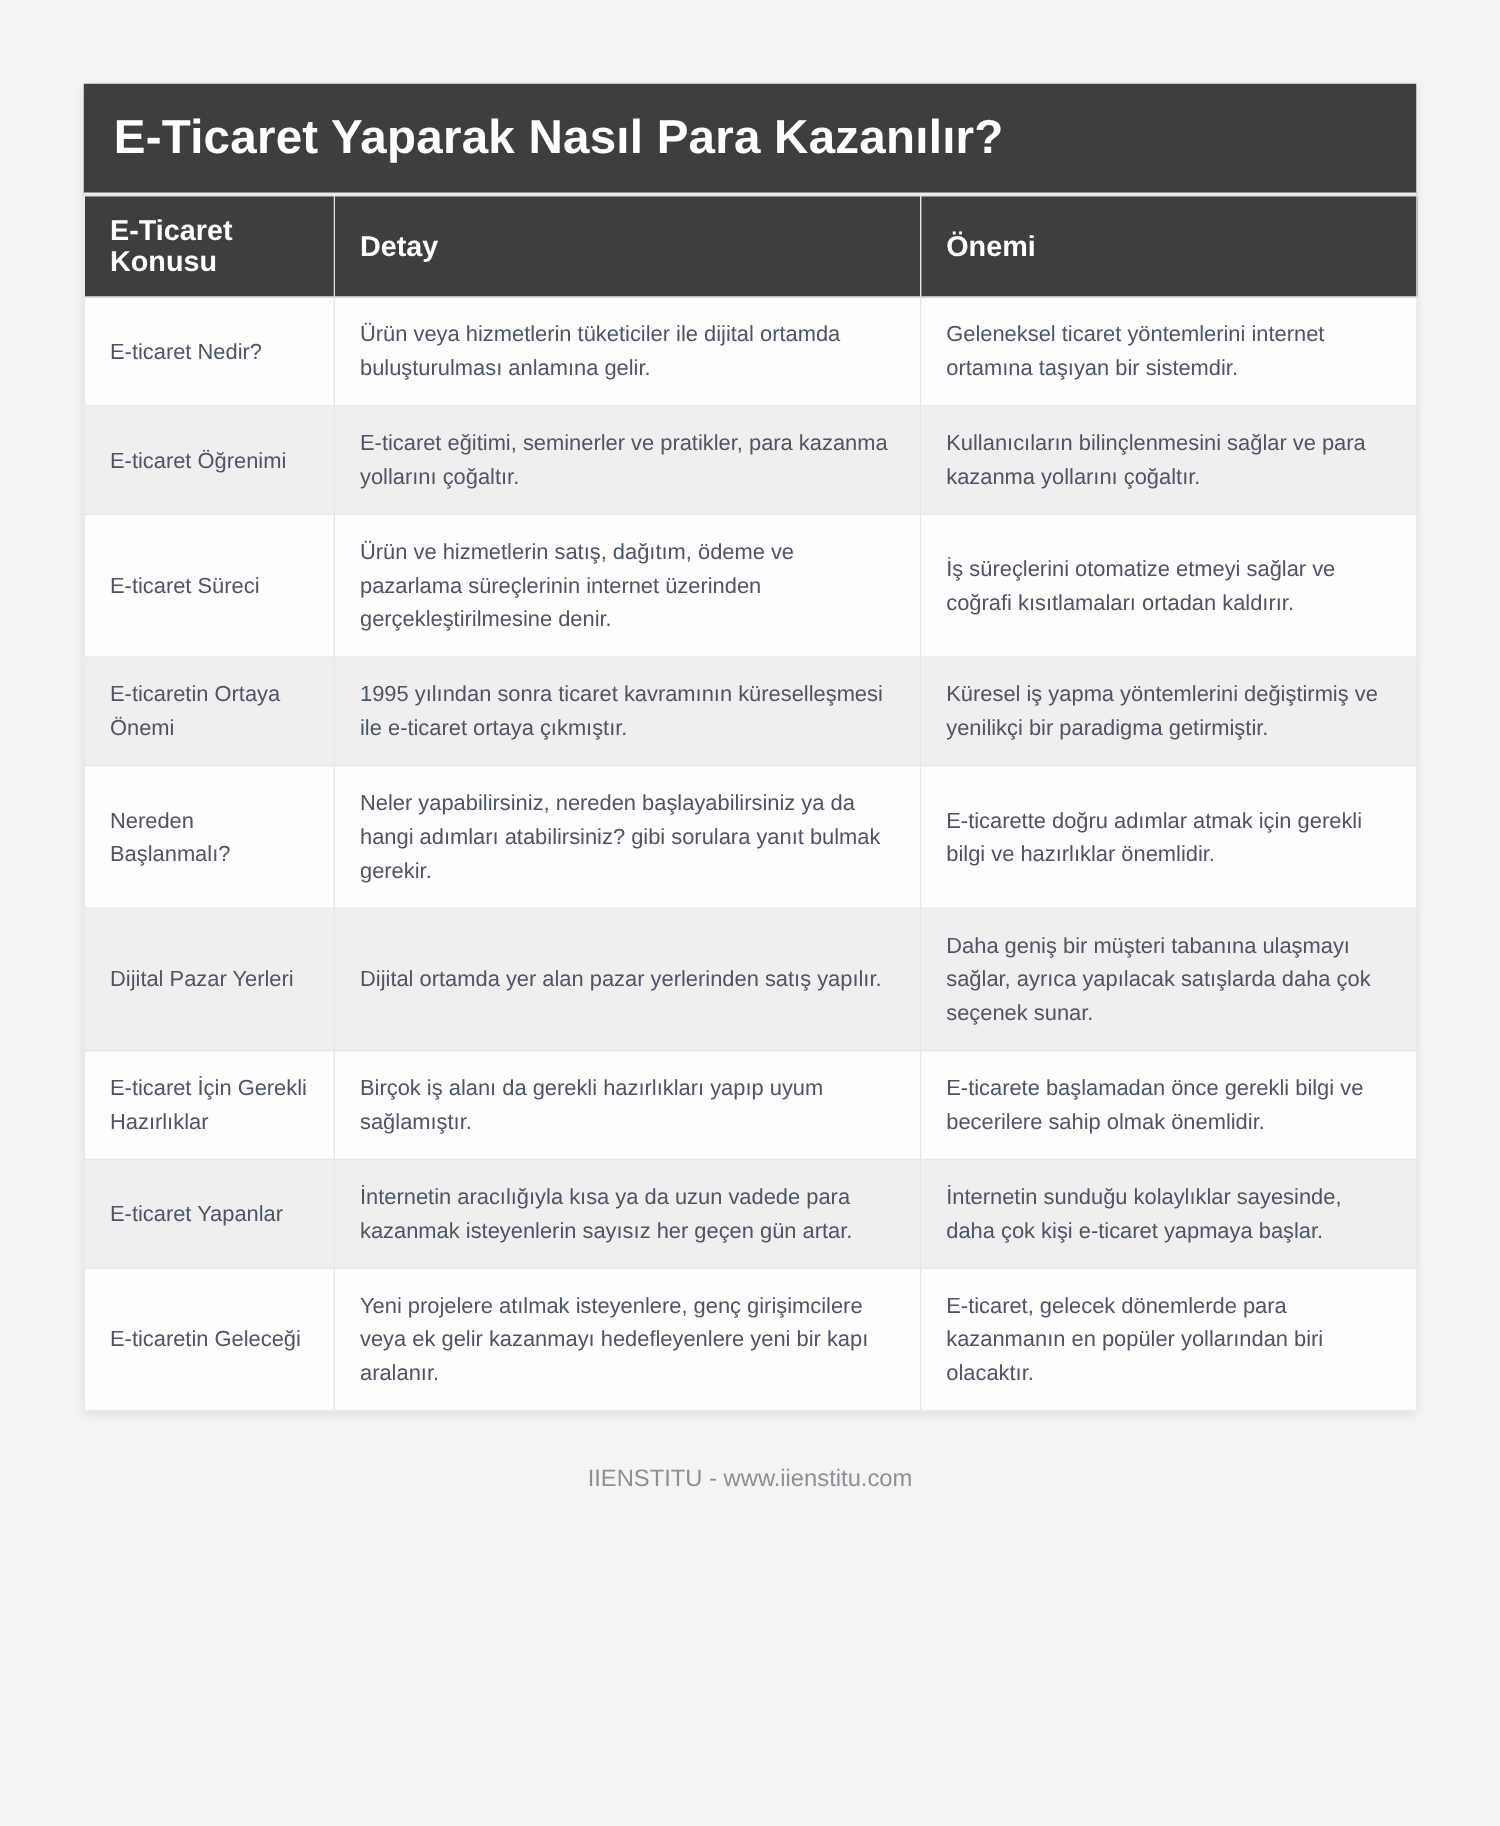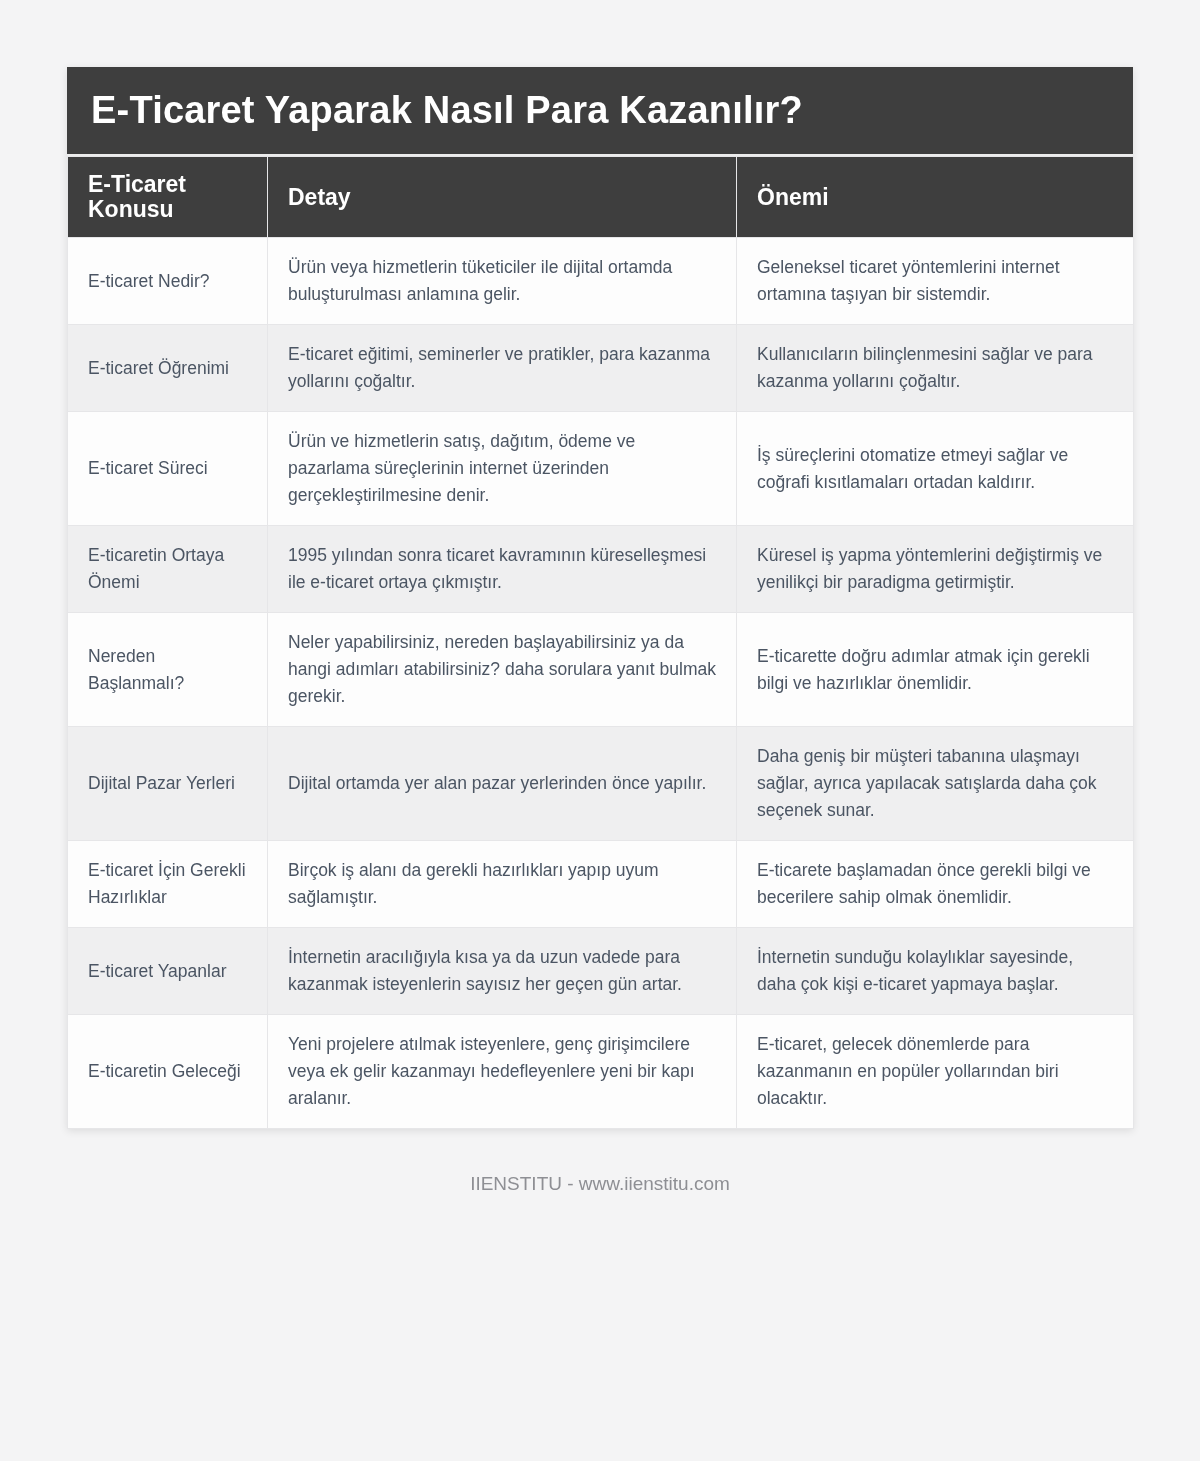--- a/index.html
+++ b/index.html
@@ -96,26 +96,26 @@
           <td>Ürün ve hizmetlerin satış, dağıtım, ödeme ve pazarlama süreçlerinin internet üzerinden gerçekleştirilmesine denir.</td>
           <td>İş süreçlerini otomatize etmeyi sağlar ve coğrafi kısıtlamaları ortadan kaldırır.</td>
         </tr>
         <tr>
           <td>E-ticaretin Ortaya Önemi</td>
           <td>1995 yılından sonra ticaret kavramının küreselleşmesi ile e-ticaret ortaya çıkmıştır.</td>
           <td>Küresel iş yapma yöntemlerini değiştirmiş ve yenilikçi bir paradigma getirmiştir.</td>
         </tr>
         <tr>
           <td>Nereden Başlanmalı?</td>
-          <td>Neler yapabilirsiniz, nereden başlayabilirsiniz ya da hangi adımları atabilirsiniz? daha sorulara yanıt bulmak gerekir.</td>
+          <td>Neler yapabilirsiniz, nereden başlayabilirsiniz ya da hangi adımları atabilirsiniz? gibi sorulara yanıt bulmak gerekir.</td>
           <td>E-ticarette doğru adımlar atmak için gerekli bilgi ve hazırlıklar önemlidir.</td>
         </tr>
         <tr>
           <td>Dijital Pazar Yerleri</td>
-          <td>Dijital ortamda yer alan pazar yerlerinden önce yapılır.</td>
+          <td>Dijital ortamda yer alan pazar yerlerinden satış yapılır.</td>
           <td>Daha geniş bir müşteri tabanına ulaşmayı sağlar, ayrıca yapılacak satışlarda daha çok seçenek sunar.</td>
         </tr>
         <tr>
           <td>E-ticaret İçin Gerekli Hazırlıklar</td>
           <td>Birçok iş alanı da gerekli hazırlıkları yapıp uyum sağlamıştır.</td>
           <td>E-ticarete başlamadan önce gerekli bilgi ve becerilere sahip olmak önemlidir.</td>
         </tr>
         <tr>
           <td>E-ticaret Yapanlar</td>
           <td>İnternetin aracılığıyla kısa ya da uzun vadede para kazanmak isteyenlerin sayısız her geçen gün artar.</td>

